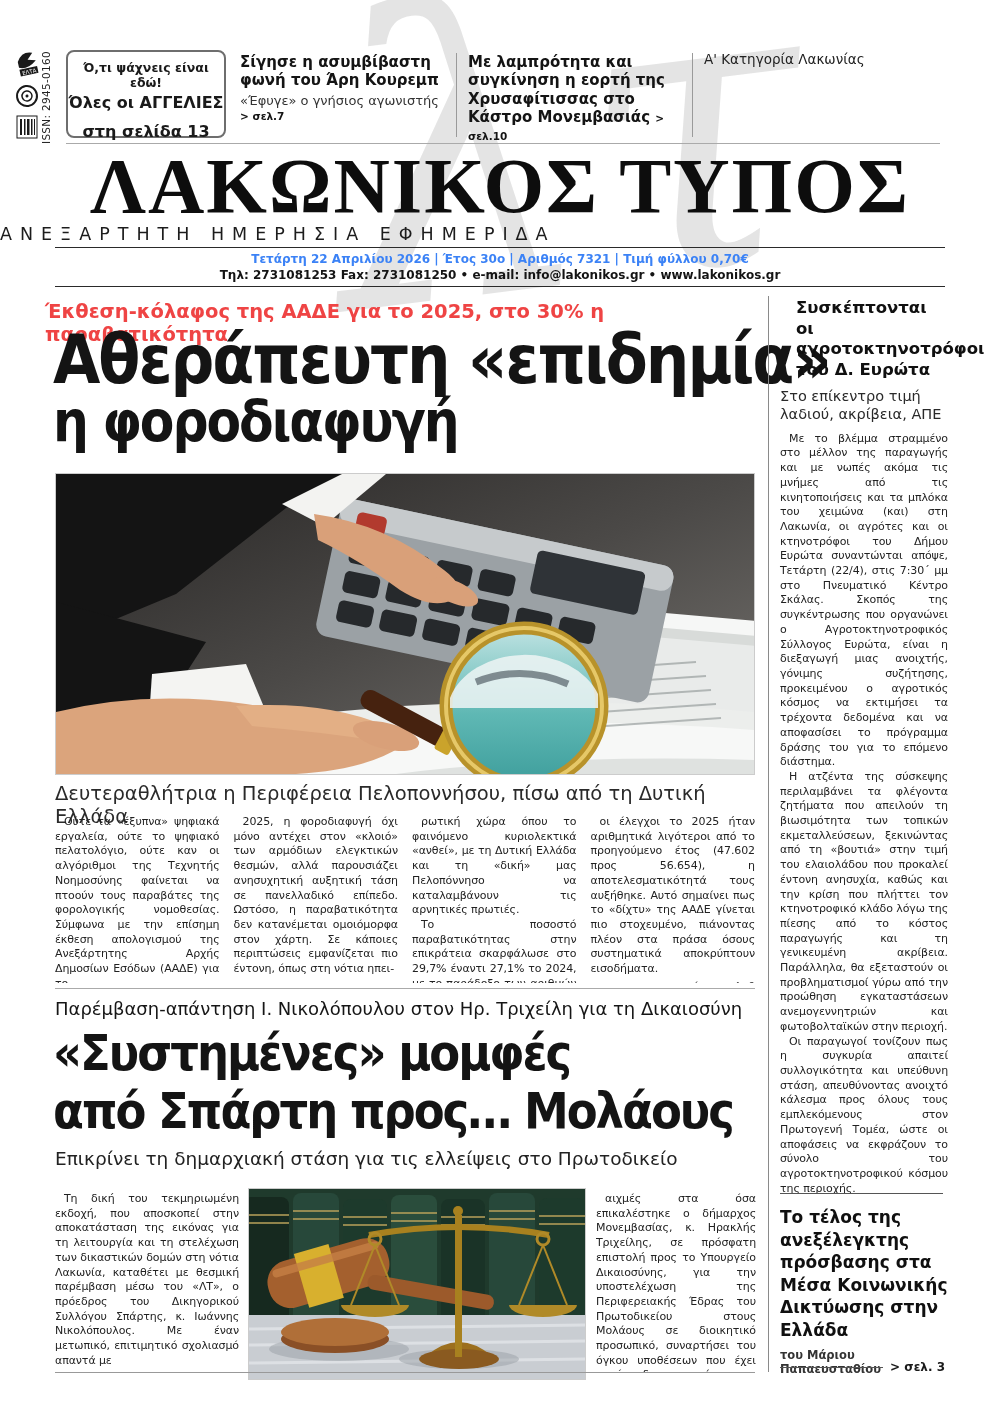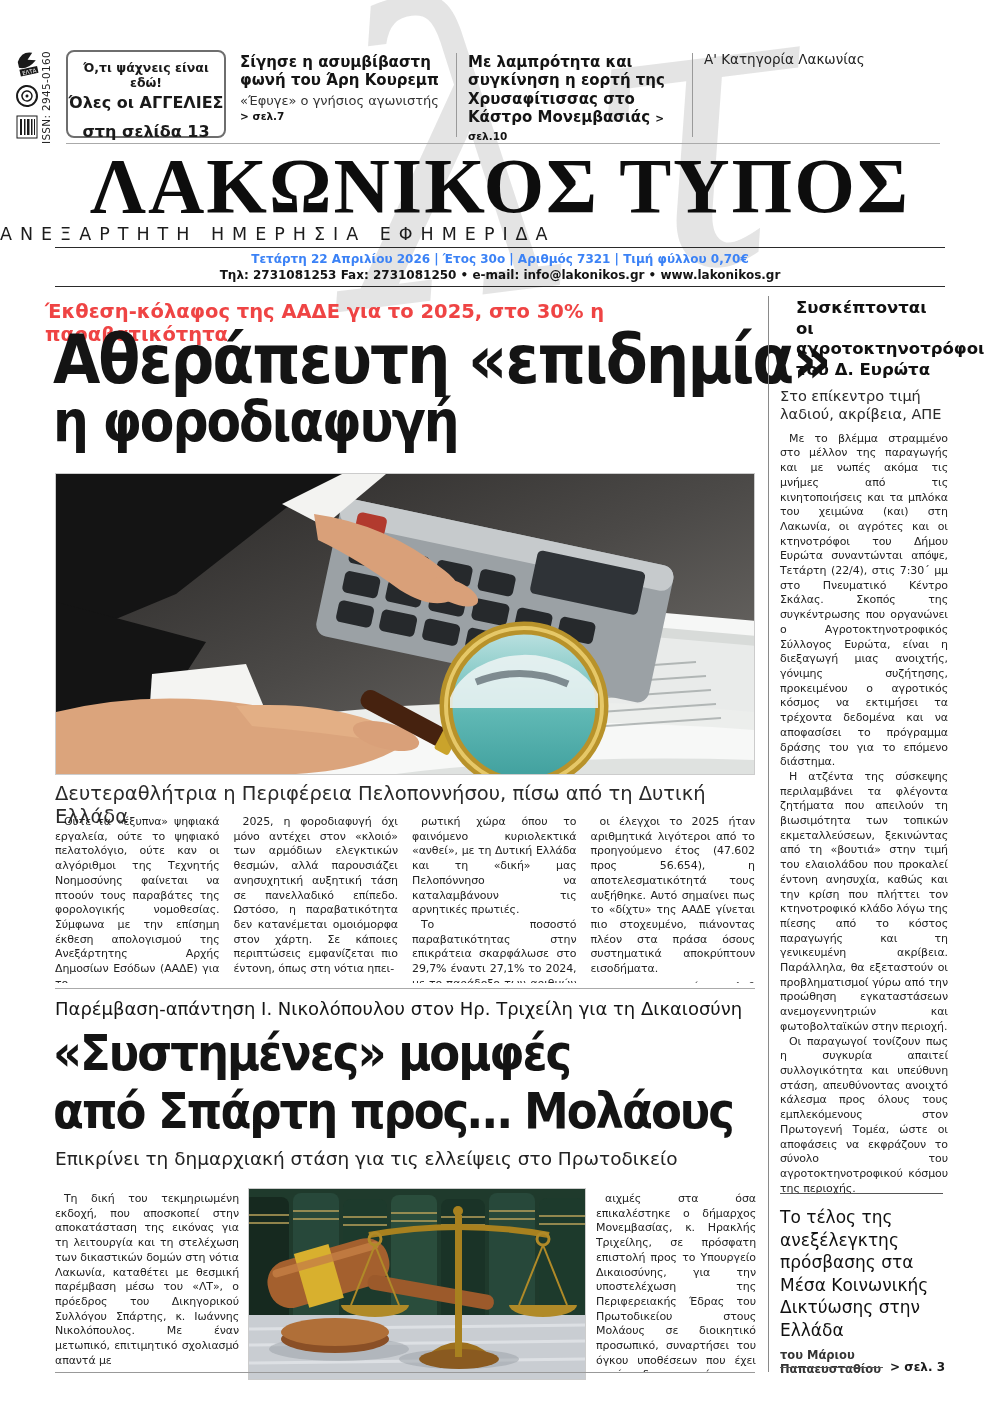--- a/index.html
+++ b/index.html
@@ -81,21 +81,21 @@
   .bottom-rule{left:55px;top:1372px;width:700px;border-top:1px solid #999;}
   
   .rail-border{left:768px;top:296px;height:1076px;border-left:1.5px solid #8a8a8a;}
   .rail{left:780px;top:298px;width:168px;}
   .rail-h{font-size:16.5px;font-weight:700;line-height:1.25;color:#101010;margin-left:16px;}
   .rail-sub{font-size:14.5px;font-weight:400;line-height:1.25;color:#2a2a2a;margin-top:6px;}
   .rail-body{margin-top:9px;}
   .rail-body p{margin:0 0 0 0;text-indent:9px;}
   .rail-div{left:780px;top:1193px;width:163px;border-top:1px solid #555;}
   .rail2{left:780px;top:1206px;width:168px;}
-  .rail2-h{font-size:17px;font-weight:400;line-height:1.33;color:#101010;}
+  .rail2-h{font-size:17px;font-weight:700;line-height:1.33;color:#101010;}
   .rail2-by{font-size:11.5px;font-weight:700;color:#333;margin-top:6px;}
   .rail-foot{left:780px;top:1360px;width:165px;display:flex;align-items:center;gap:7px;}
   .rail-foot .line{flex:1;border-top:1px solid #555;height:0;}
   .rail-foot .pg{font-size:12px;font-weight:700;white-space:nowrap;}
 </style>
 </head>
 <body>
 
 <div id="page">
 

